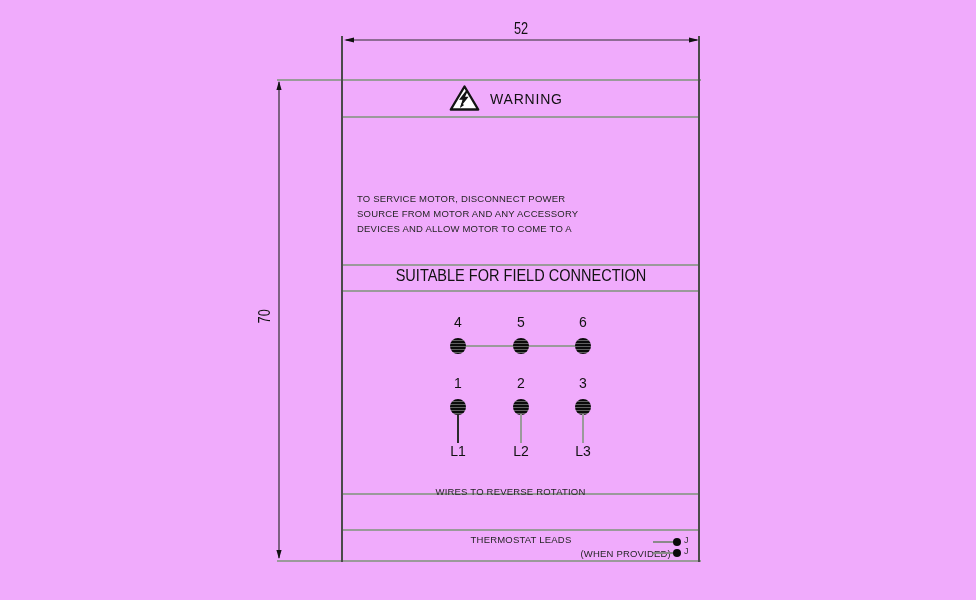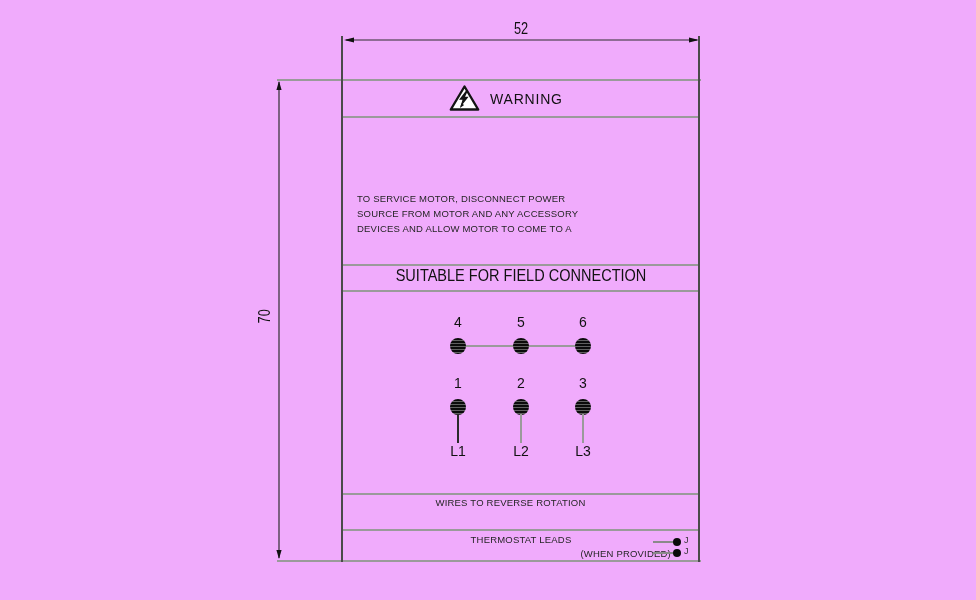--- a/index.html
+++ b/index.html
@@ -89,21 +89,21 @@
   <div class="lead-line" style="left:520px;top:414px;height:29px;background:#9a9a9a;"></div>
   <div class="txt term-num center" style="left:501px;top:444px;width:40px;">L2</div>
 
   <div class="txt term-num center" style="left:563px;top:315px;width:40px;">6</div>
   <div class="term-dot" style="left:575px;top:338px;"></div>
   <div class="txt term-num center" style="left:563px;top:376px;width:40px;">3</div>
   <div class="term-dot" style="left:575px;top:399px;"></div>
   <div class="lead-line" style="left:582px;top:414px;height:29px;background:#9a9a9a;"></div>
   <div class="txt term-num center" style="left:563px;top:444px;width:40px;">L3</div>
 
-  <div class="txt note-text center" style="left:343px;top:498px;width:335px;">WIRES TO REVERSE ROTATION</div>
+  <div class="txt note-text center" style="left:343px;top:487px;width:335px;">WIRES TO REVERSE ROTATION</div>
 
   <div class="txt note-text center" style="left:343px;top:535px;width:356px;">THERMOSTAT LEADS</div>
   <div class="txt note-text center" style="left:343px;top:549px;width:328px;text-align:right;">(WHEN PROVIDED)</div>
 
   <div>
     <div class="j-wire" style="left:653px;top:541px;width:21px;"></div>
     <div class="j-dot" style="left:673px;top:538px;"></div>
     <div class="txt j-label" style="left:684px;top:536px;">J</div>
   </div>
   <div>

